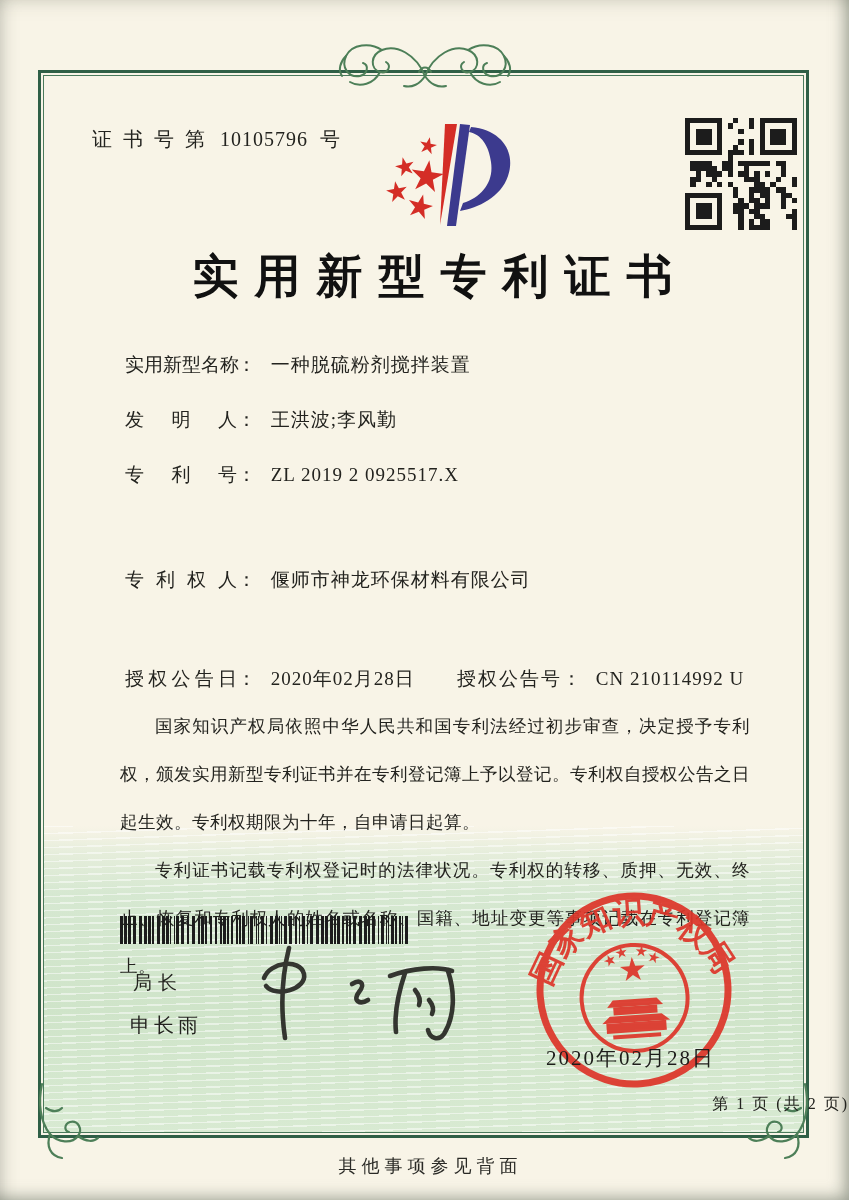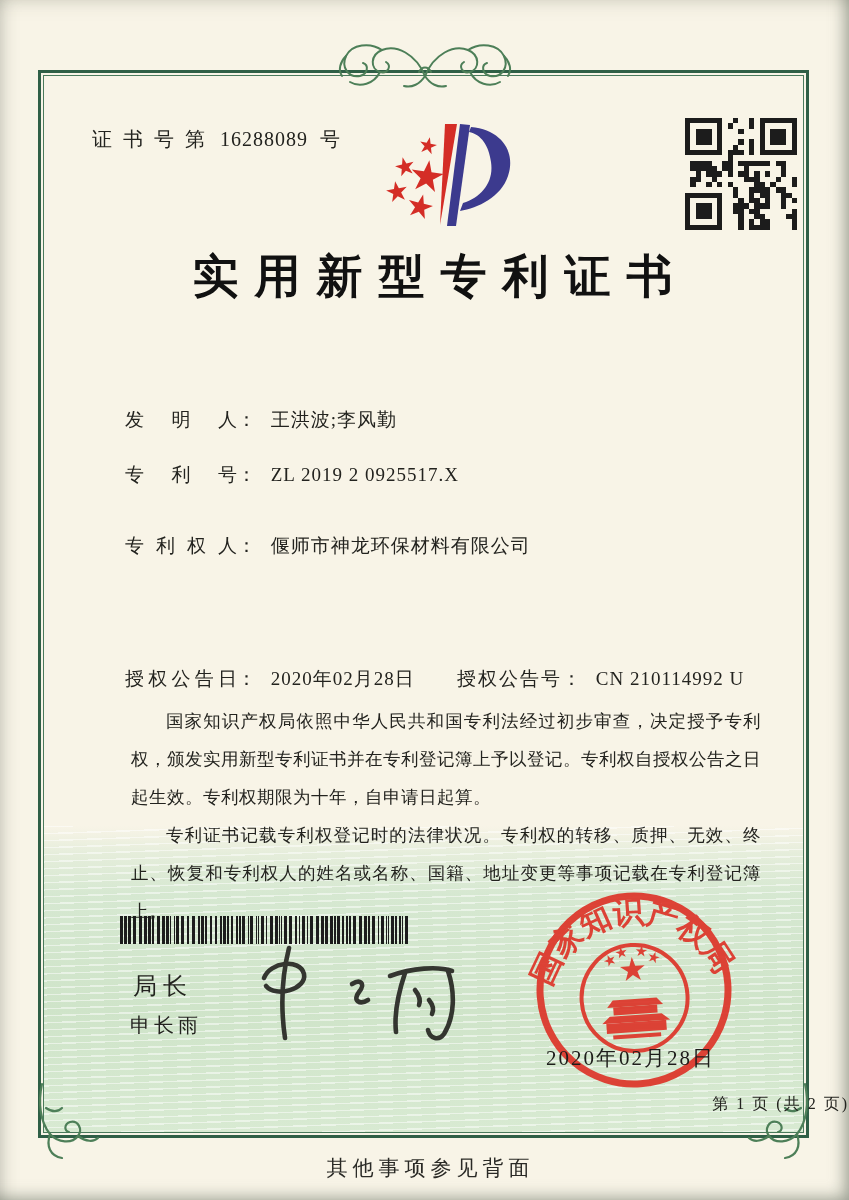--- a/index.html
+++ b/index.html
@@ -26,30 +26,30 @@
   .cert-no{position:absolute;left:92px;top:126px;font-size:20px;letter-spacing:3px;}
   .cert-no .num{letter-spacing:1px;padding:0 4px;}
   .title{position:absolute;left:0;right:0;top:246px;text-align:center;
          font-size:46px;font-weight:bold;letter-spacing:16px;text-indent:16px;color:#111;padding-left:16px;}
   .field{position:absolute;left:125px;font-size:19px;white-space:nowrap;}
   .flabel{display:inline-block;width:112px;text-align:justify;text-align-last:justify;vertical-align:bottom;}
   .fvalue{margin-left:10px;letter-spacing:1px;}
   .field .second{position:absolute;left:332px;top:0;white-space:nowrap;}
   .second .flabel2{letter-spacing:2px;}
   .paras{position:absolute;left:120px;width:630px;top:702px;
-         font-size:17.5px;line-height:38px;text-align:justify;letter-spacing:.5px;margin-left:11px;}
+         font-size:17.5px;line-height:48px;text-align:justify;letter-spacing:.5px;}
   .paras p{margin:0;text-indent:2em;}
   
-  .sig-title{position:absolute;left:133px;top:970px;font-size:24px;letter-spacing:6px;text-align:center;}
+  .sig-title{position:absolute;left:133px;top:970px;font-size:19px;letter-spacing:6px;text-align:center;}
   .sig-name{position:absolute;left:130px;top:1012px;font-size:20px;letter-spacing:4px;}
   .signature-svg{position:absolute;left:252px;top:942px;}
   .seal-svg{position:absolute;left:520px;top:886px;}
   .seal-date{position:absolute;left:546px;top:1044px;font-size:21px;letter-spacing:2px;color:#1d1d1a;}
   .page-no{position:absolute;left:0;right:0;top:1094px;text-align:right;font-size:16px;letter-spacing:2px;}
-  .back-note{position:absolute;left:12px;right:0;top:1154px;text-align:center;font-size:21px;letter-spacing:5px;color:#2a2a26;}
+  .back-note{position:absolute;left:12px;right:0;top:1154px;text-align:center;font-size:18px;letter-spacing:5px;color:#2a2a26;}
   
   .logo-svg{position:absolute;left:350px;top:110px;}
   .qr-svg{position:absolute;left:684px;top:118px;}
   .barcode-svg{position:absolute;left:120px;top:916px;}
   .ornament-top{position:absolute;left:334px;top:36px;}
   .corner-bl{position:absolute;left:36px;top:1082px;}
   .corner-br{position:absolute;right:38px;top:1082px;transform:scaleX(-1);}
 </style>
 </head>
 <body>
@@ -87,21 +87,21 @@
     <g stroke="#4d7f58" stroke-width="2.2" fill="none" stroke-linecap="round">
       <path d="M6,2 C2,20 4,40 14,52 C22,61 36,62 42,54 C47,47 42,38 34,40 C28,42 28,49 33,50"></path>
       <path d="M14,52 C10,64 14,74 26,76"></path>
       <path d="M42,54 C50,60 58,60 62,56"></path>
       <path d="M10,26 C16,30 22,30 26,26"></path>
     </g>
   </svg>
 
   <div class="cert-no">
     <span>证 书 号 第</span>
-    <span class="num">16288089</span>
+    <span class="num">10105796</span>
     <span>号</span>
   </div>
 
   <svg class="logo-svg" width="170" height="130" viewBox="0 0 170 130">
     <defs>
       <path id="star" d="M0,-1 L0.2245,-0.309 L0.951,-0.309 L0.3633,0.1180 L0.5878,0.809 L0,0.382 L-0.5878,0.809 L-0.3633,0.1180 L-0.951,-0.309 L-0.2245,-0.309 Z"></path>
     </defs>
     <g fill="#d42d26">
       <use href="#star" transform="translate(78,36) scale(9) rotate(12)"></use>
       <use href="#star" transform="translate(55,57) scale(10) rotate(-14)"></use>
@@ -239,29 +239,33 @@
       <rect x="10" y="20" width="1" height="1" fill="#1c1c1c"></rect>
       <rect x="12" y="20" width="1" height="1" fill="#1c1c1c"></rect>
       <rect x="13" y="20" width="1" height="1" fill="#1c1c1c"></rect>
       <rect x="14" y="20" width="1" height="1" fill="#1c1c1c"></rect>
       <rect x="15" y="20" width="1" height="1" fill="#1c1c1c"></rect>
       <rect x="20" y="20" width="1" height="1" fill="#1c1c1c"></rect>
     </svg>
 
   <div class="title">实用新型专利证书</div>
 
+  <div class="field" style="top:352px">
+    <span class="flabel">实用新型名称</span><span>：</span>
+    <span class="fvalue">一种脱硫粉剂搅拌装置</span>
+  </div>
   <div class="field" style="top:407px">
     <span class="flabel">发明人</span><span>：</span>
     <span class="fvalue">王洪波;李风勤</span>
   </div>
   <div class="field" style="top:462px">
     <span class="flabel">专利号</span><span>：</span>
     <span class="fvalue">ZL 2019 2 0925517.X</span>
   </div>
-  <div class="field" style="top:533px">
+  <div class="field" style="top:567px">
     <span class="flabel">专利权人</span><span>：</span>
     <span class="fvalue">偃师市神龙环保材料有限公司</span>
   </div>
   <div class="field" style="top:666px">
     <span class="flabel">授权公告日</span><span>：</span>
     <span class="fvalue">2020年02月28日</span>
     <span class="second">
       <span class="flabel2">授权公告号</span><span>：</span>
       <span class="fvalue">CN 210114992 U</span>
     </span>

